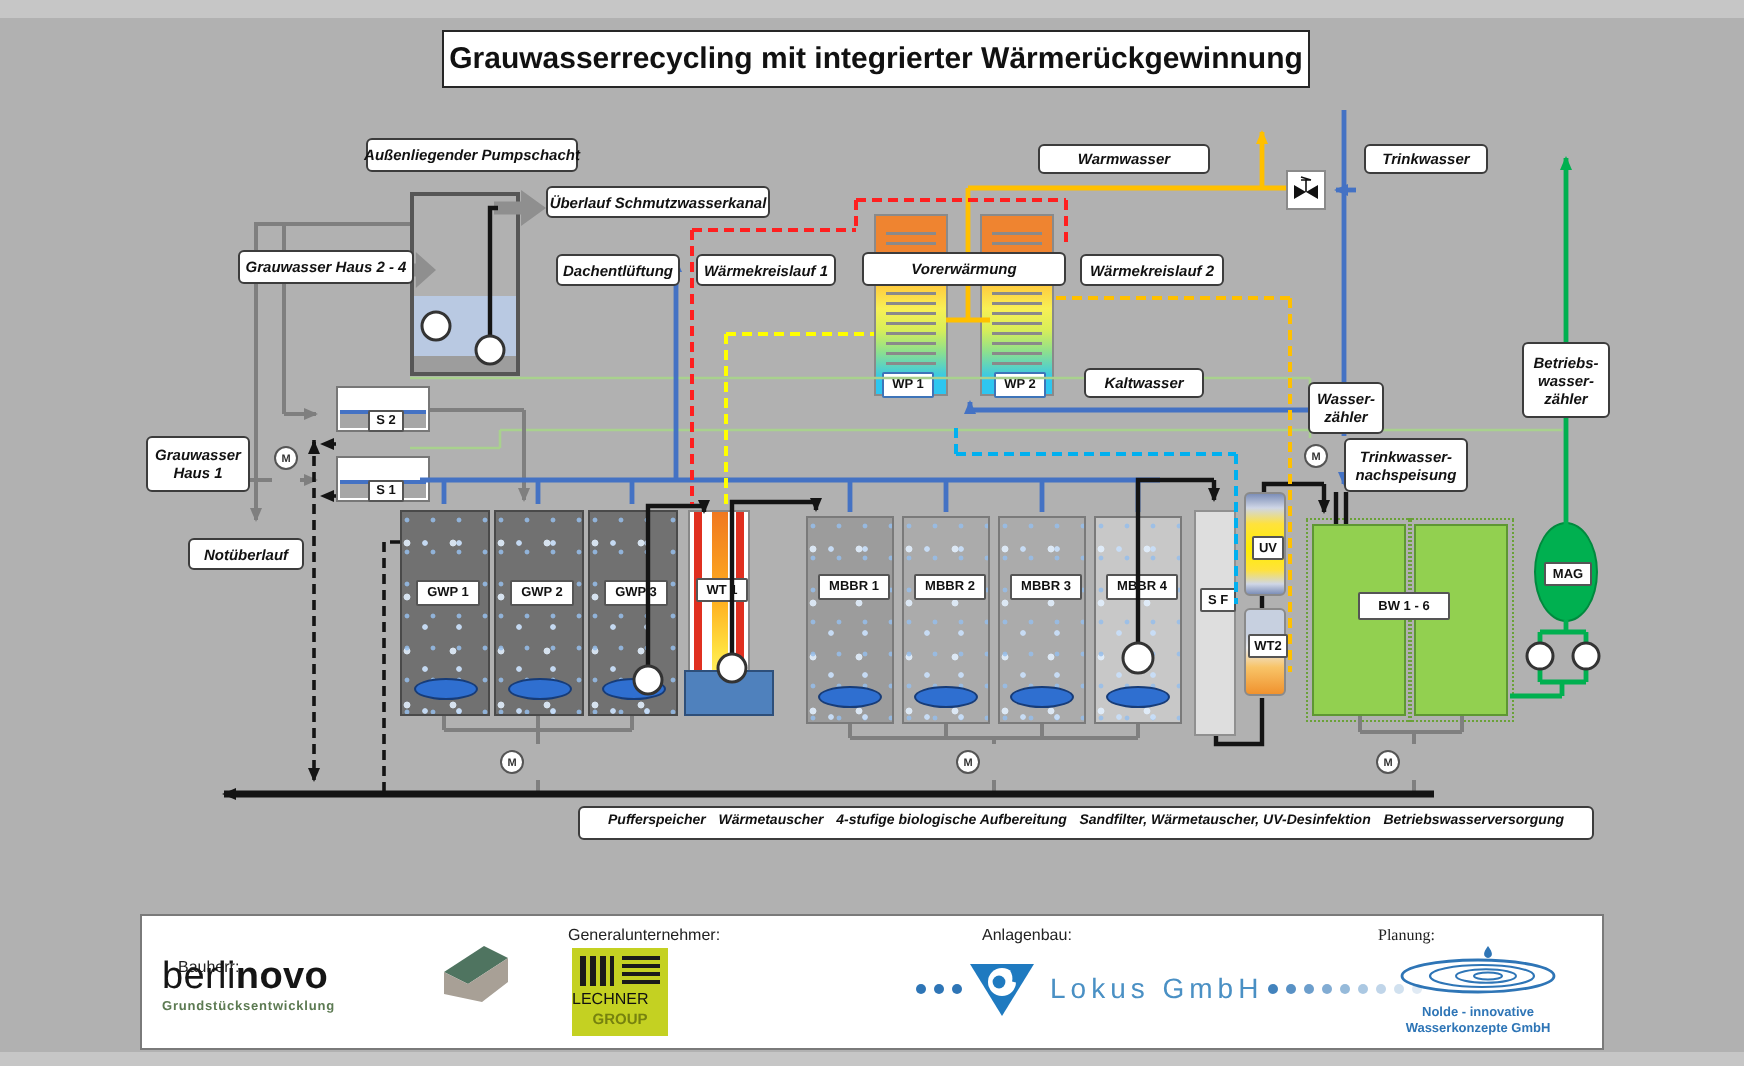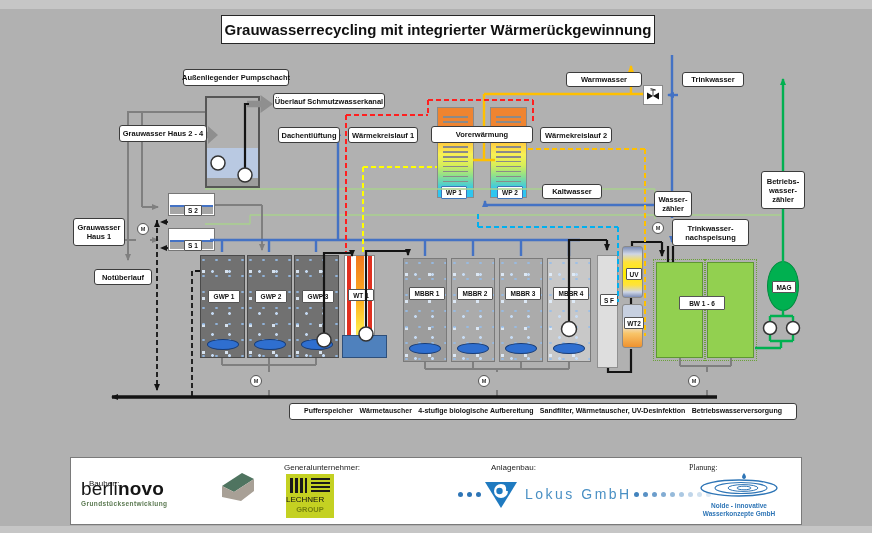--- a/index.html
+++ b/index.html
@@ -5,21 +5,21 @@
   html,body{margin:0;padding:0;}
   body{font-family:"Liberation Sans", sans-serif; background:#9c9c9c;}
   .canvas{position:relative;width:872px;height:533px;background:var(--bg,#b1b1b1);overflow:hidden;}
   .abs{position:absolute;box-sizing:border-box;}
   .strip{position:absolute;left:0;width:872px;background:#c6c6c6;}
   .strip.top{top:0;height:9px;} .strip.bottom{bottom:0;height:7px;}
 
   
   .lbl{position:absolute;box-sizing:border-box;background:#fff;border:1px solid #3c3c3c;border-radius:3px;
        font-size:7.5px;font-weight:bold;color:#111;display:flex;align-items:center;justify-content:center;
-       text-align:center;line-height:1.2;white-space:nowrap;z-index:30;padding:0 2px;}
+       text-align:center;line-height:1.2;white-space:nowrap;z-index:30;padding:0 2px;font-style:italic;}
   .lbl.multi{white-space:normal;}
   .title{position:absolute;left:221px;top:15px;width:432px;height:27px;background:#fff;border:1.5px solid #262626;
        display:flex;align-items:center;justify-content:center;font-size:15px;font-weight:600;color:#111;z-index:30;}
 
   
   .tank{position:absolute;box-sizing:border-box;z-index:5;}
   .bubbles{background-image:
      radial-gradient(circle, rgba(200,222,248,.95) 1.2px, transparent 1.6px),
      radial-gradient(circle, rgba(150,190,235,.85) 1px, transparent 1.4px),
      radial-gradient(circle, rgba(225,238,252,.9) 1.5px, transparent 1.9px);
@@ -358,33 +358,33 @@
     </div>
   <div class="lbl" style="left:348px;top:127px;width:70px;height:16px;">
       <span>Wärmekreislauf 1</span>
     </div>
   <div class="lbl" style="left:431px;top:126px;width:102px;height:17px;">
       <span>Vorerwärmung</span>
     </div>
   <div class="lbl" style="left:540px;top:127px;width:72px;height:16px;">
       <span>Wärmekreislauf 2</span>
     </div>
-  <div class="lbl" style="left:566px;top:72px;width:76px;height:15px;">
+  <div class="lbl" style="left:519px;top:72px;width:86px;height:15px;">
       <span>Warmwasser</span>
     </div>
   <div class="lbl" style="left:682px;top:72px;width:62px;height:15px;">
       <span>Trinkwasser</span>
     </div>
   <div class="lbl" style="left:542px;top:184px;width:60px;height:15px;">
       <span>Kaltwasser</span>
     </div>
   <div class="lbl multi" style="left:654px;top:191px;width:38px;height:26px;">
       <span>Wasser-zähler</span>
     </div>
-  <div class="lbl multi" style="left:672px;top:219px;width:77px;height:27px;">
+  <div class="lbl multi" style="left:672px;top:219px;width:62px;height:27px;">
       <span>Trinkwasser-nachspeisung</span>
     </div>
   <div class="lbl multi" style="left:761px;top:171px;width:44px;height:38px;">
       <span>Betriebs-wasser-zähler</span>
     </div>
   <div class="lbl multi" style="left:73px;top:218px;width:52px;height:28px;">
       <span>Grauwasser Haus 1</span>
     </div>
   <div class="lbl" style="left:94px;top:269px;width:58px;height:16px;">
       <span>Notüberlauf</span>

